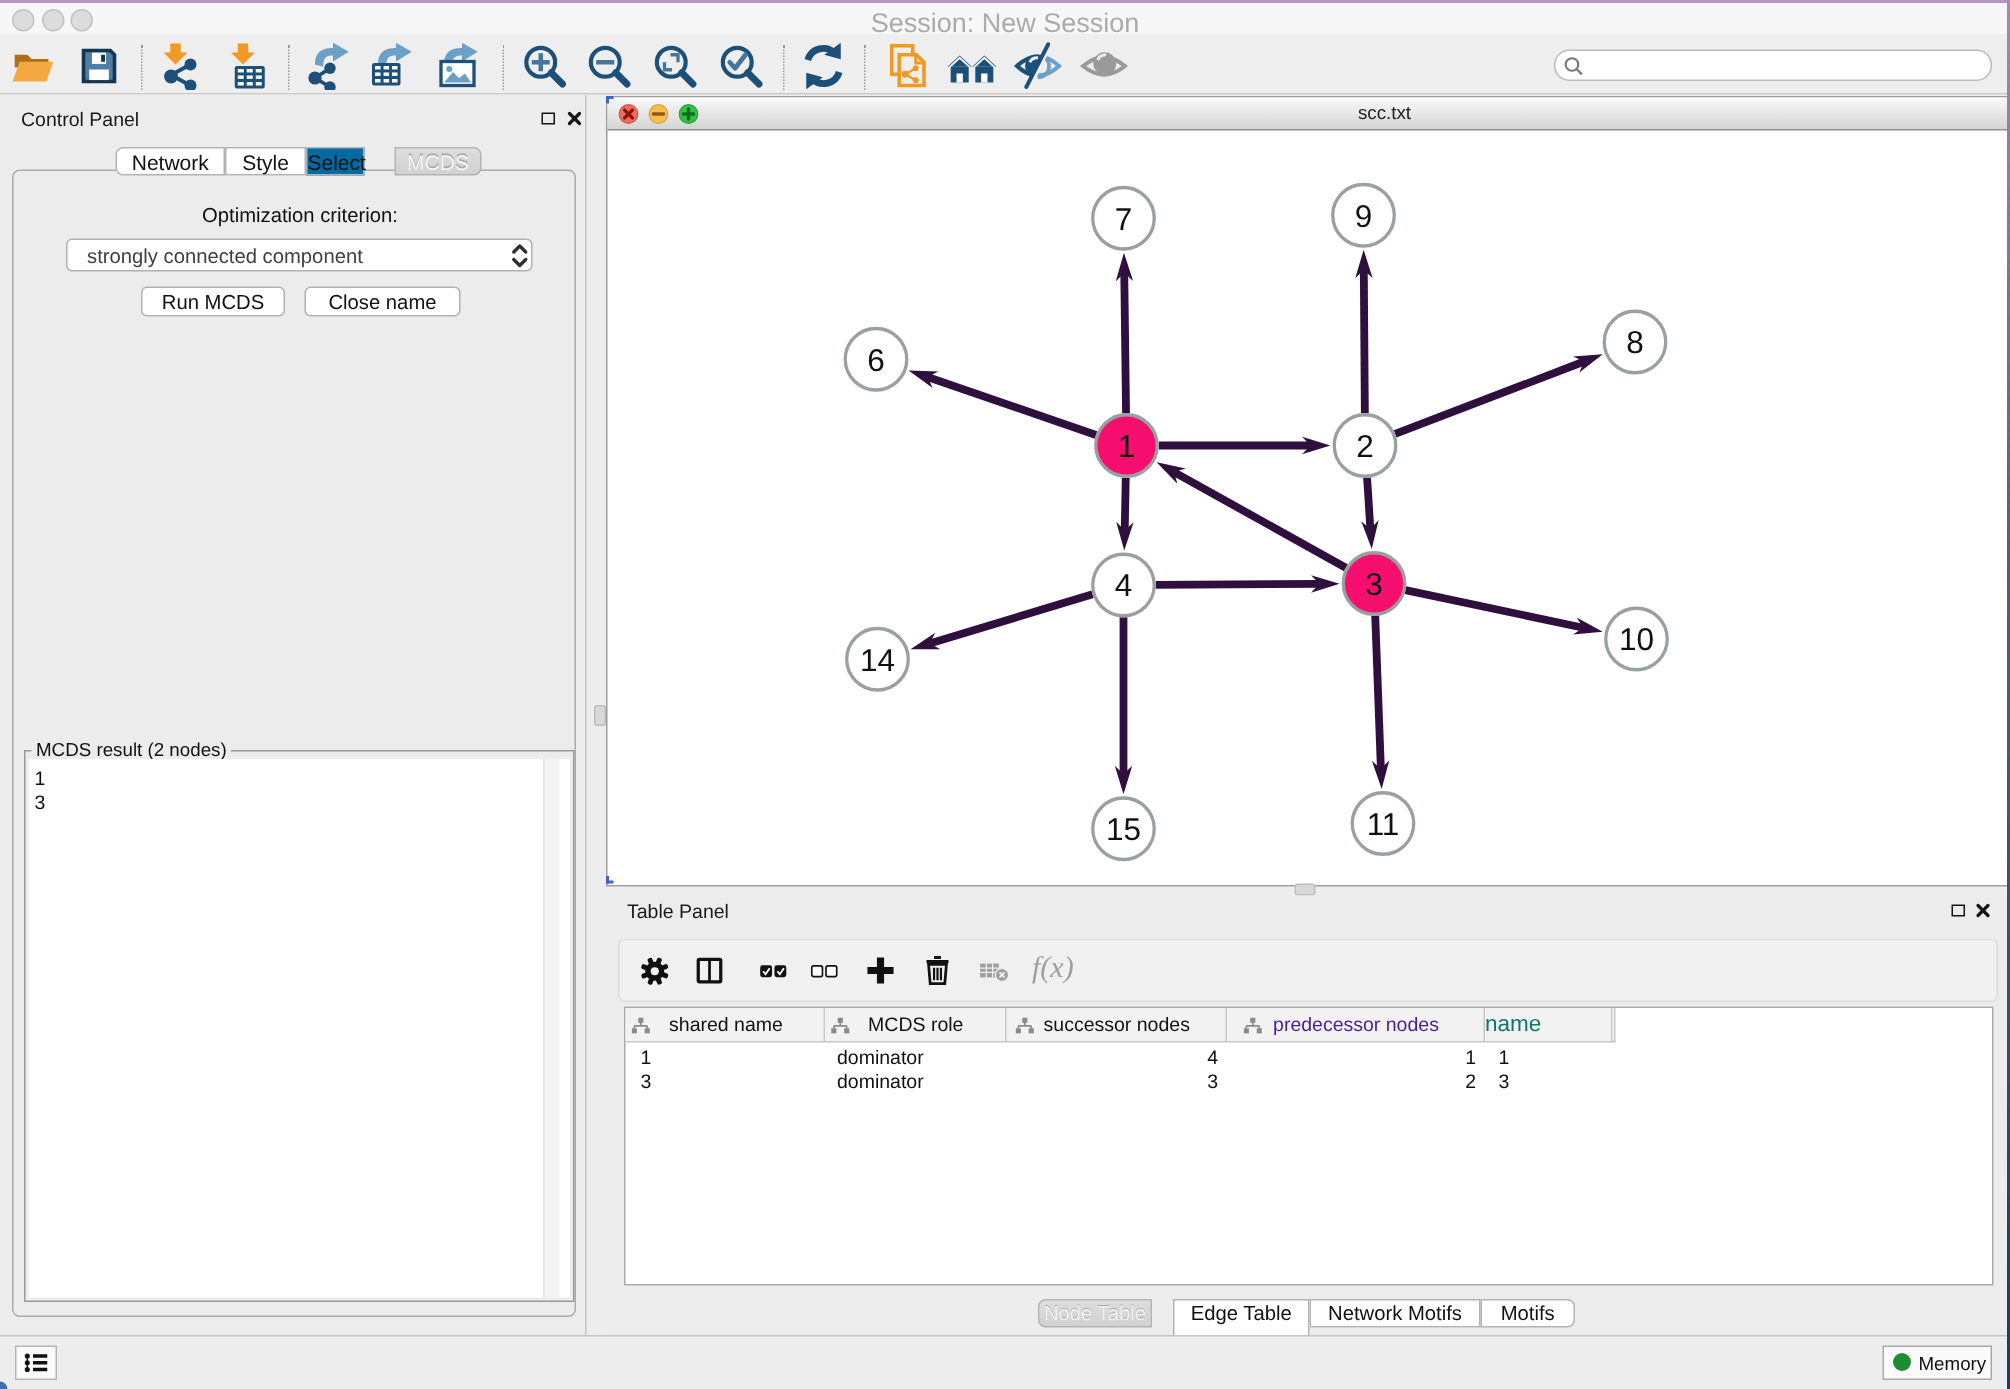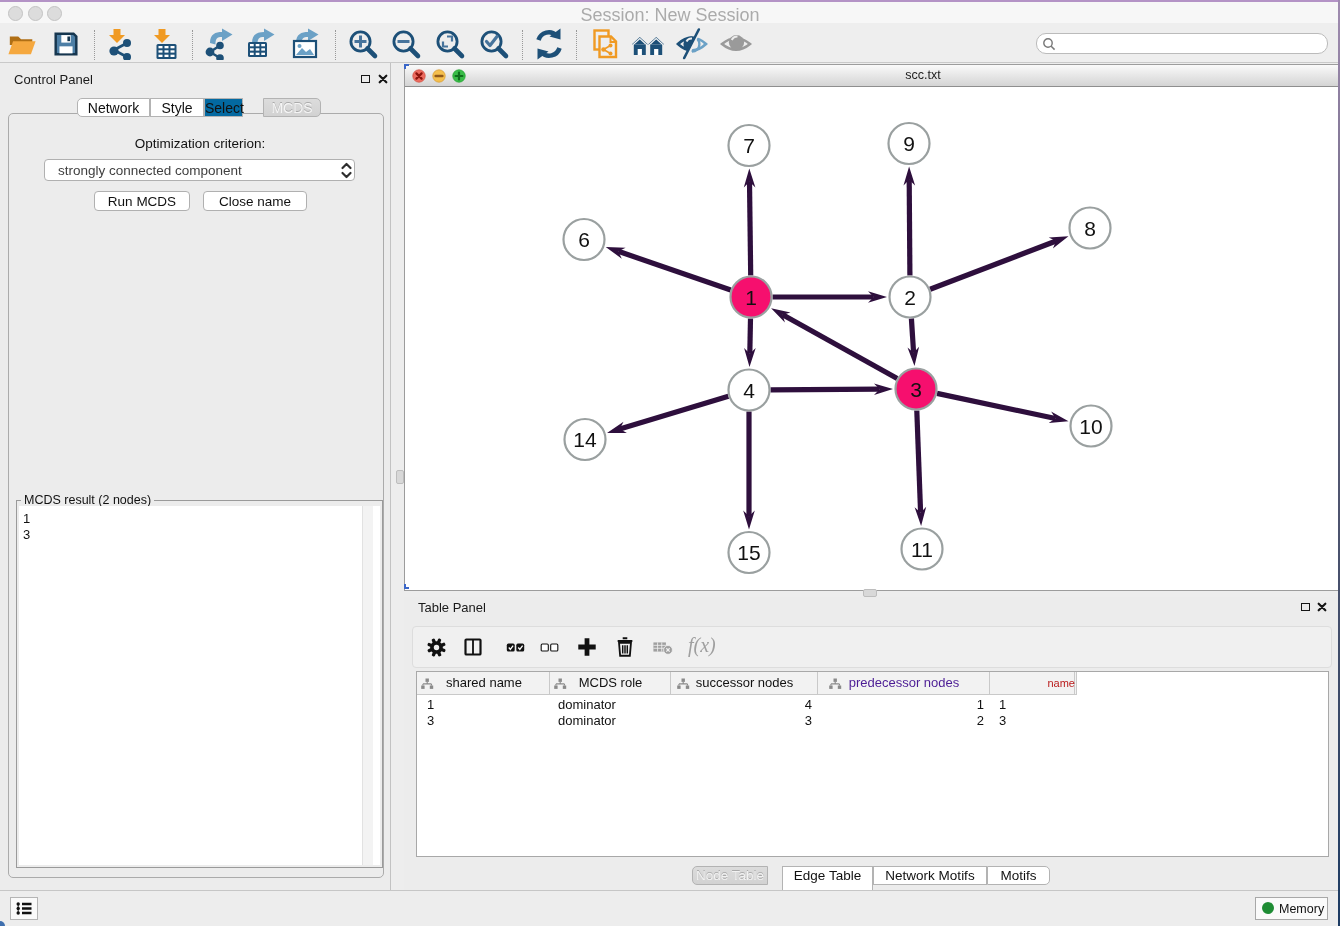--- a/index.html
+++ b/index.html
@@ -307,21 +307,21 @@
 <div class="abs" style="left:417px;top:672px;width:660px;height:23px;background:#f2f2f2;border-bottom:1px solid #c9c9c9;border-right:1px solid #c9c9c9;box-sizing:border-box"></div>
 <div class="abs" style="left:549px;top:672px;width:0;height:22px;border-left:1px solid #c9c9c9"></div>
 <div class="abs" style="left:418px;top:672px;width:132px;height:22px;text-align:center;font-size:13px;color:#111;line-height:22px">shared name</div>
 <div class="abs" style="left:670px;top:672px;width:0;height:22px;border-left:1px solid #c9c9c9"></div>
 <div class="abs" style="left:550px;top:672px;width:121px;height:22px;text-align:center;font-size:13px;color:#111;line-height:22px">MCDS role</div>
 <div class="abs" style="left:817px;top:672px;width:0;height:22px;border-left:1px solid #c9c9c9"></div>
 <div class="abs" style="left:671px;top:672px;width:147px;height:22px;text-align:center;font-size:13px;color:#111;line-height:22px">successor nodes</div>
 <div class="abs" style="left:989px;top:672px;width:0;height:22px;border-left:1px solid #c9c9c9"></div>
 <div class="abs" style="left:818px;top:672px;width:172px;height:22px;text-align:center;font-size:13px;color:#4c1d95;line-height:22px">predecessor nodes</div>
 <div class="abs" style="left:1074px;top:672px;width:0;height:22px;border-left:1px solid #c9c9c9"></div>
-<div class="abs" style="left:990px;top:672px;width:85px;height:22px;text-align:right;font-size:11px;color:#b91c1c;line-height:22px">name</div>
+<div class="abs" style="left:990px;top:672px;width:85px;height:22px;text-align:left;font-size:15px;color:#0f766e;line-height:22px">name</div>
 <svg class="abs" style="left:421px;top:678px" width="13" height="12" viewBox="0 0 13 12">
     <rect x="4.5" y="0.5" width="3.4" height="3.4" fill="#8a8a8a"></rect>
     <path d="M6.2 3.9 v2 M1.9 5.9 h8.6 M1.9 5.9 v1.6 M10.5 5.9 v1.6" stroke="#8a8a8a" stroke-width="1.1" fill="none"></path>
     <rect x="0.2" y="7.5" width="3.4" height="3.4" fill="#8a8a8a"></rect>
     <rect x="8.8" y="7.5" width="3.4" height="3.4" fill="#8a8a8a"></rect>
   </svg>
 <svg class="abs" style="left:554px;top:678px" width="13" height="12" viewBox="0 0 13 12">
     <rect x="4.5" y="0.5" width="3.4" height="3.4" fill="#8a8a8a"></rect>
     <path d="M6.2 3.9 v2 M1.9 5.9 h8.6 M1.9 5.9 v1.6 M10.5 5.9 v1.6" stroke="#8a8a8a" stroke-width="1.1" fill="none"></path>
     <rect x="0.2" y="7.5" width="3.4" height="3.4" fill="#8a8a8a"></rect>

